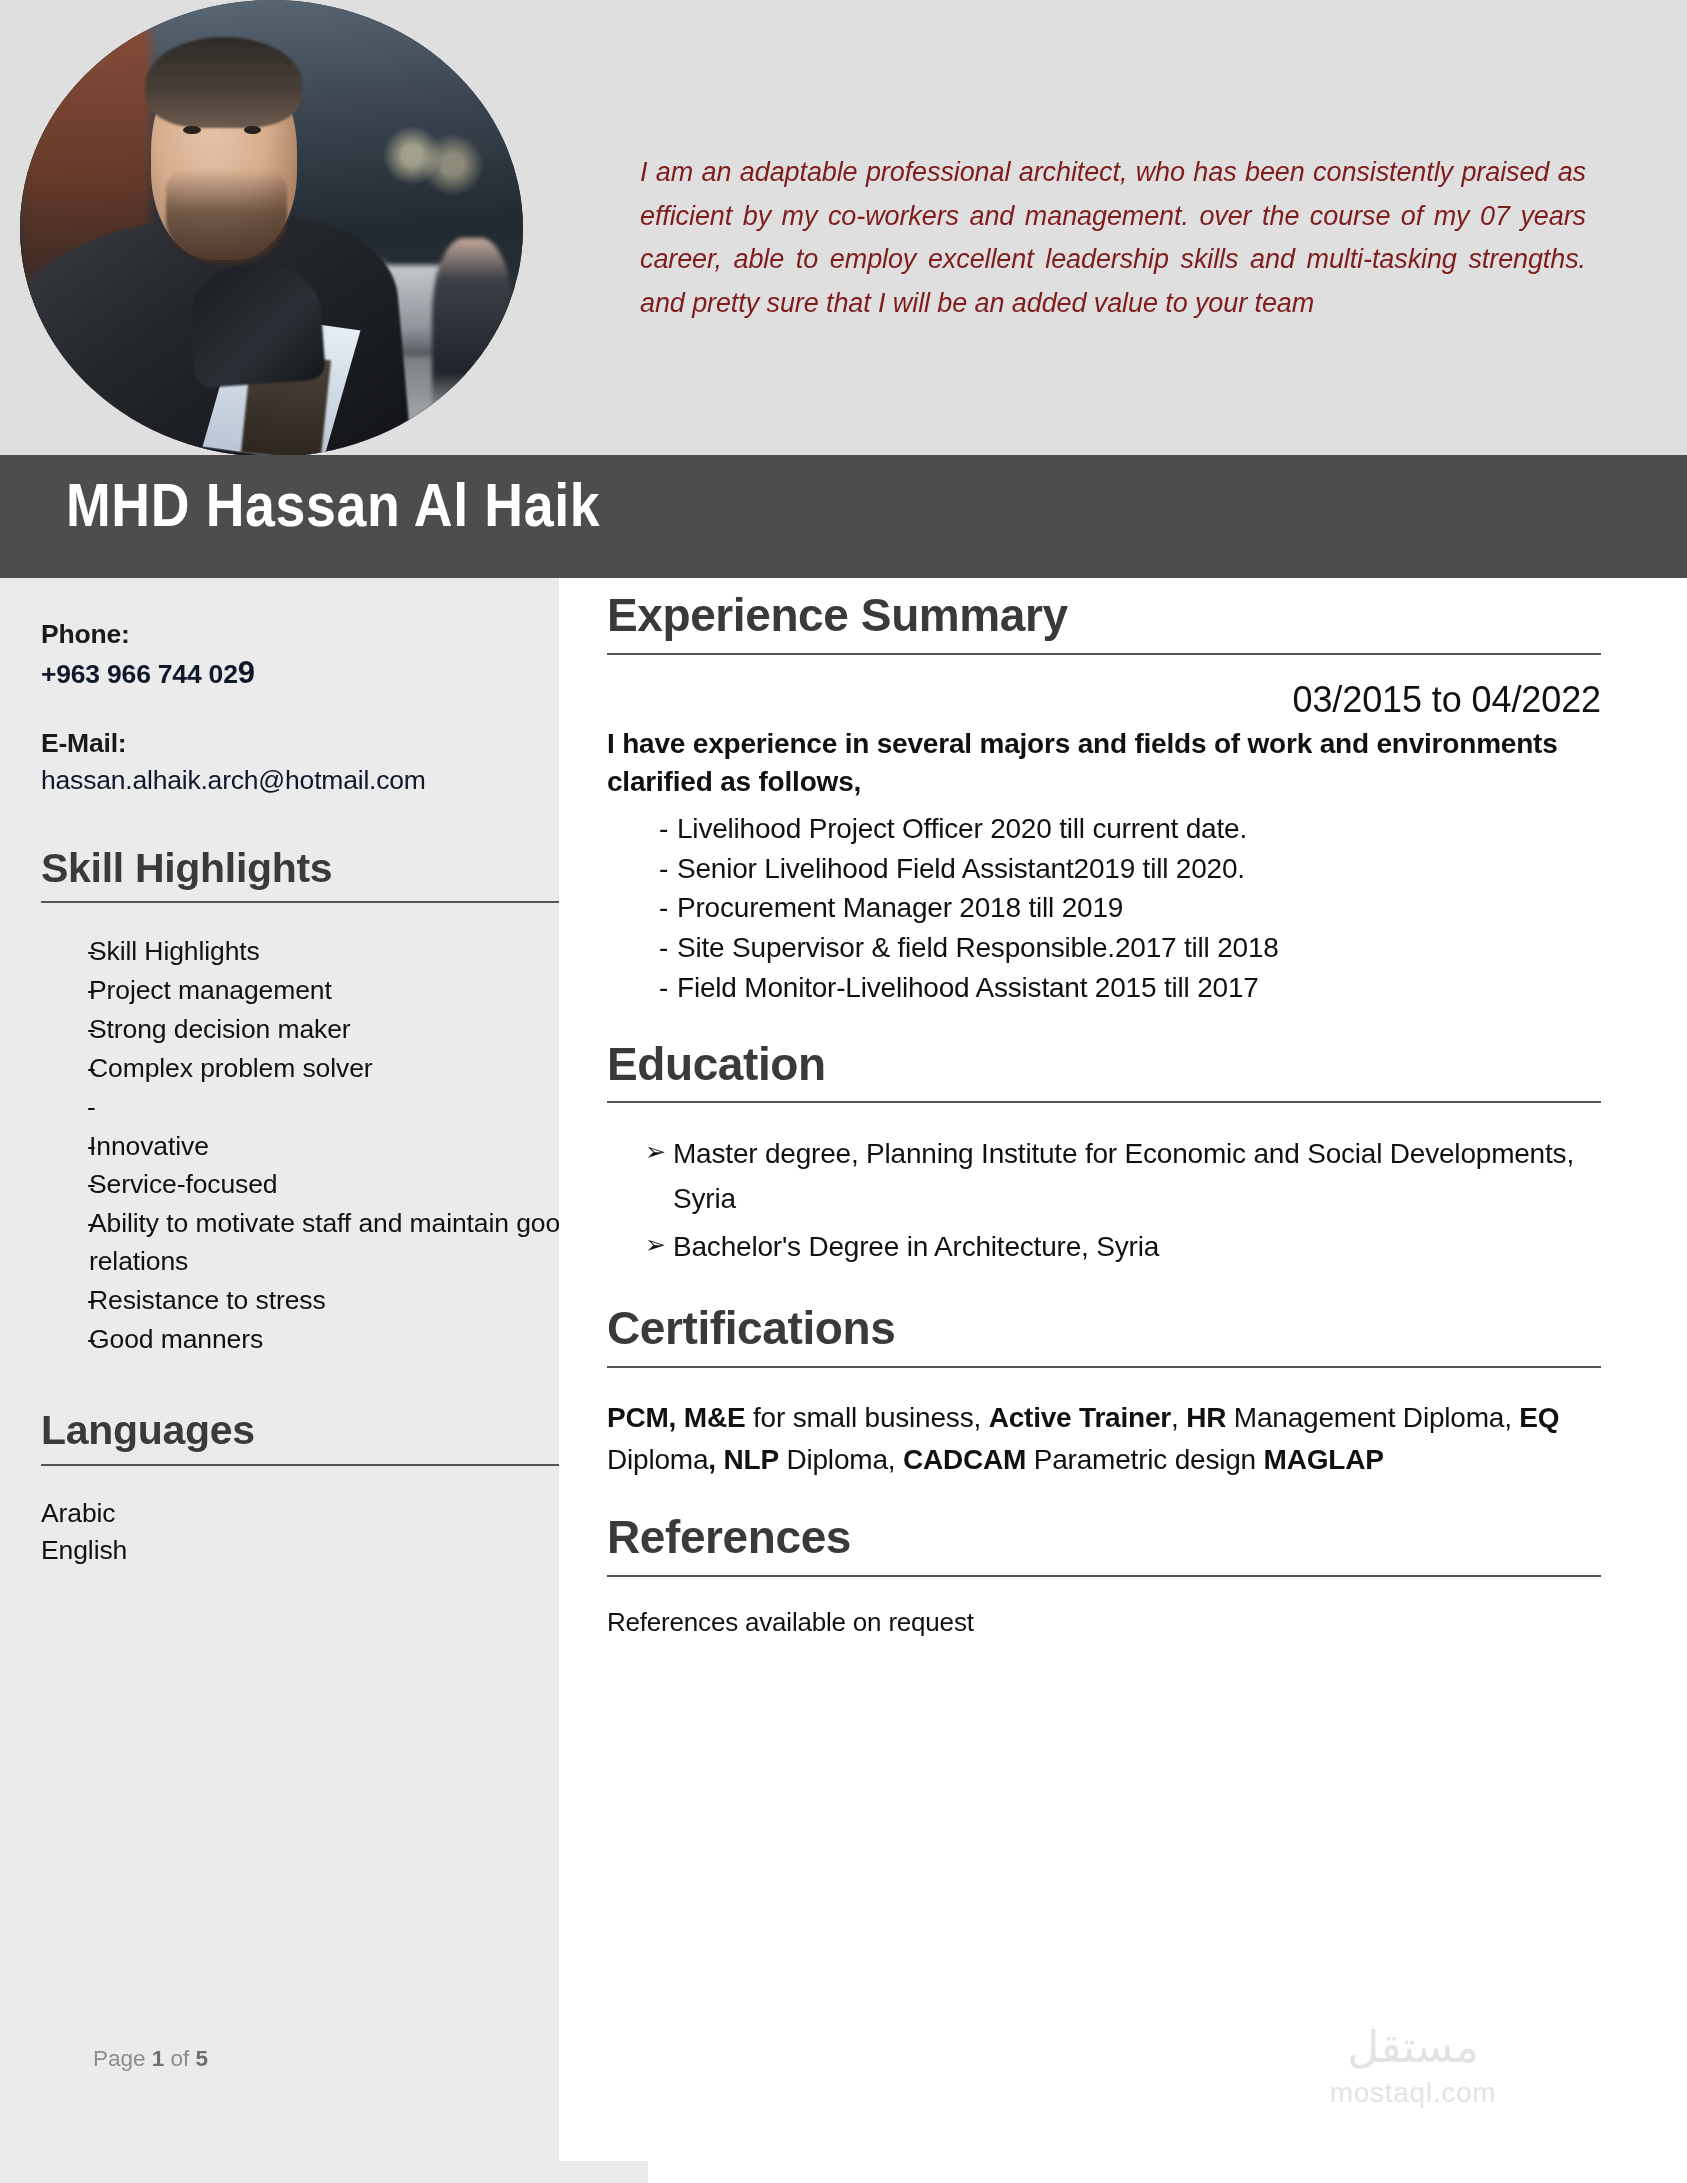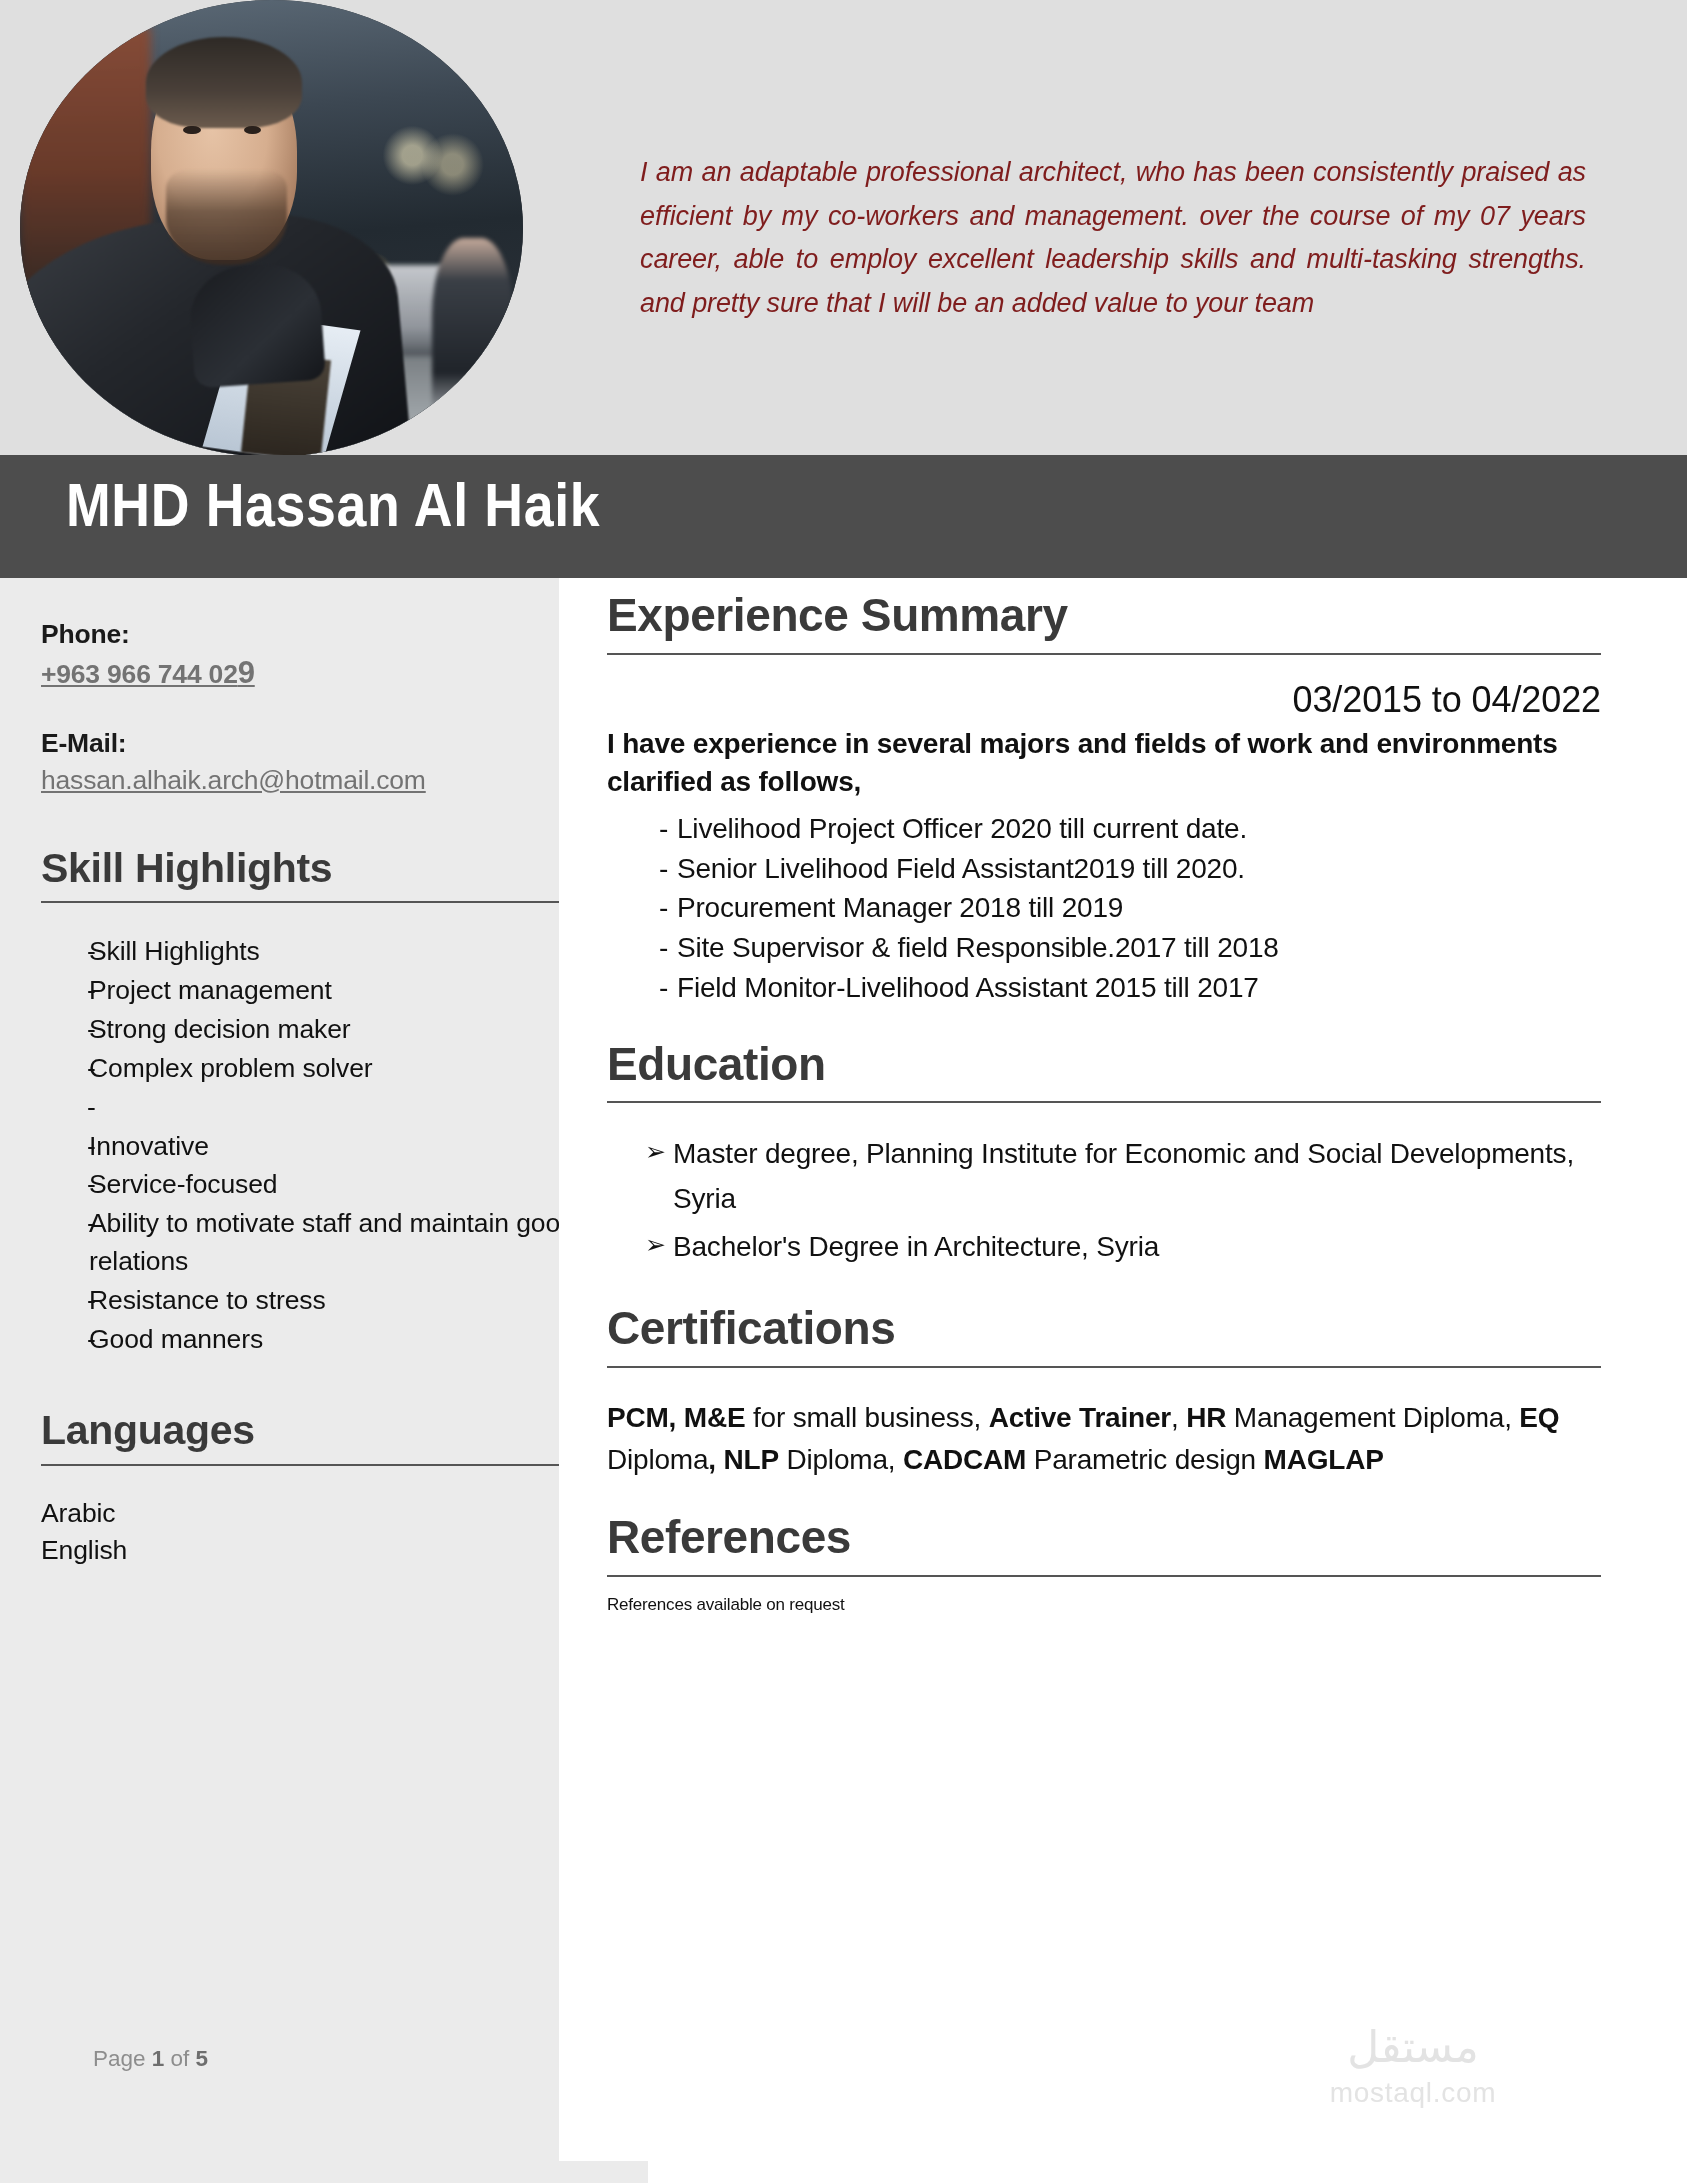--- a/index.html
+++ b/index.html
@@ -137,22 +137,22 @@
     background:#ebebeb;
   }
   .side-inner { padding:41px 40px 0 41px; }
 
   .contact-label {
     font-size:26.5px; font-weight:bold; color:#1a1a1a;
     font-stretch:condensed; letter-spacing:-0.2px;
     margin-bottom:5.3px;
   }
   .contact-value {
-    font-size:26.5px; color:#737373;
-    font-stretch:condensed; letter-spacing:-0.2px;text-decoration:underline;
+    font-size:26.5px; color:#0f172a;
+    font-stretch:condensed; letter-spacing:-0.2px;
   }
   .contact-value.bold { font-weight:bold; }
   .contact-value .big9 { font-size:31px; }
   .contact-gap { height:37px; }
 
   .side-head {
     font-size:41px; font-weight:bold; color:#3a3a3a;
     font-stretch:condensed; letter-spacing:-0.3px;
     margin-top:49px;
   }
@@ -221,21 +221,21 @@
   .edu-li .arrow { width:66px; flex:0 0 66px; padding-left:38px; font-size:25px; }
   .edu-li .txt { flex:1; }
 
   .cert-body {
     margin-top:29px; font-size:28px; color:#111;
     font-stretch:condensed; line-height:1.5; letter-spacing:-0.2px;
   }
   .cert-body b { font-weight:bold; }
 
   .ref-body {
-    margin-top:18px; font-size:17px; color:#111;
+    margin-top:30px; font-size:26px; color:#111;
     font-stretch:condensed; letter-spacing:-0.2px;
   }
 
   
   .watermark {
     position:absolute; left:715px; bottom:52px;
     width:278px; text-align:center; color:#e3e3e3;
     pointer-events:none; user-select:none;
   }
   .watermark .ar {

